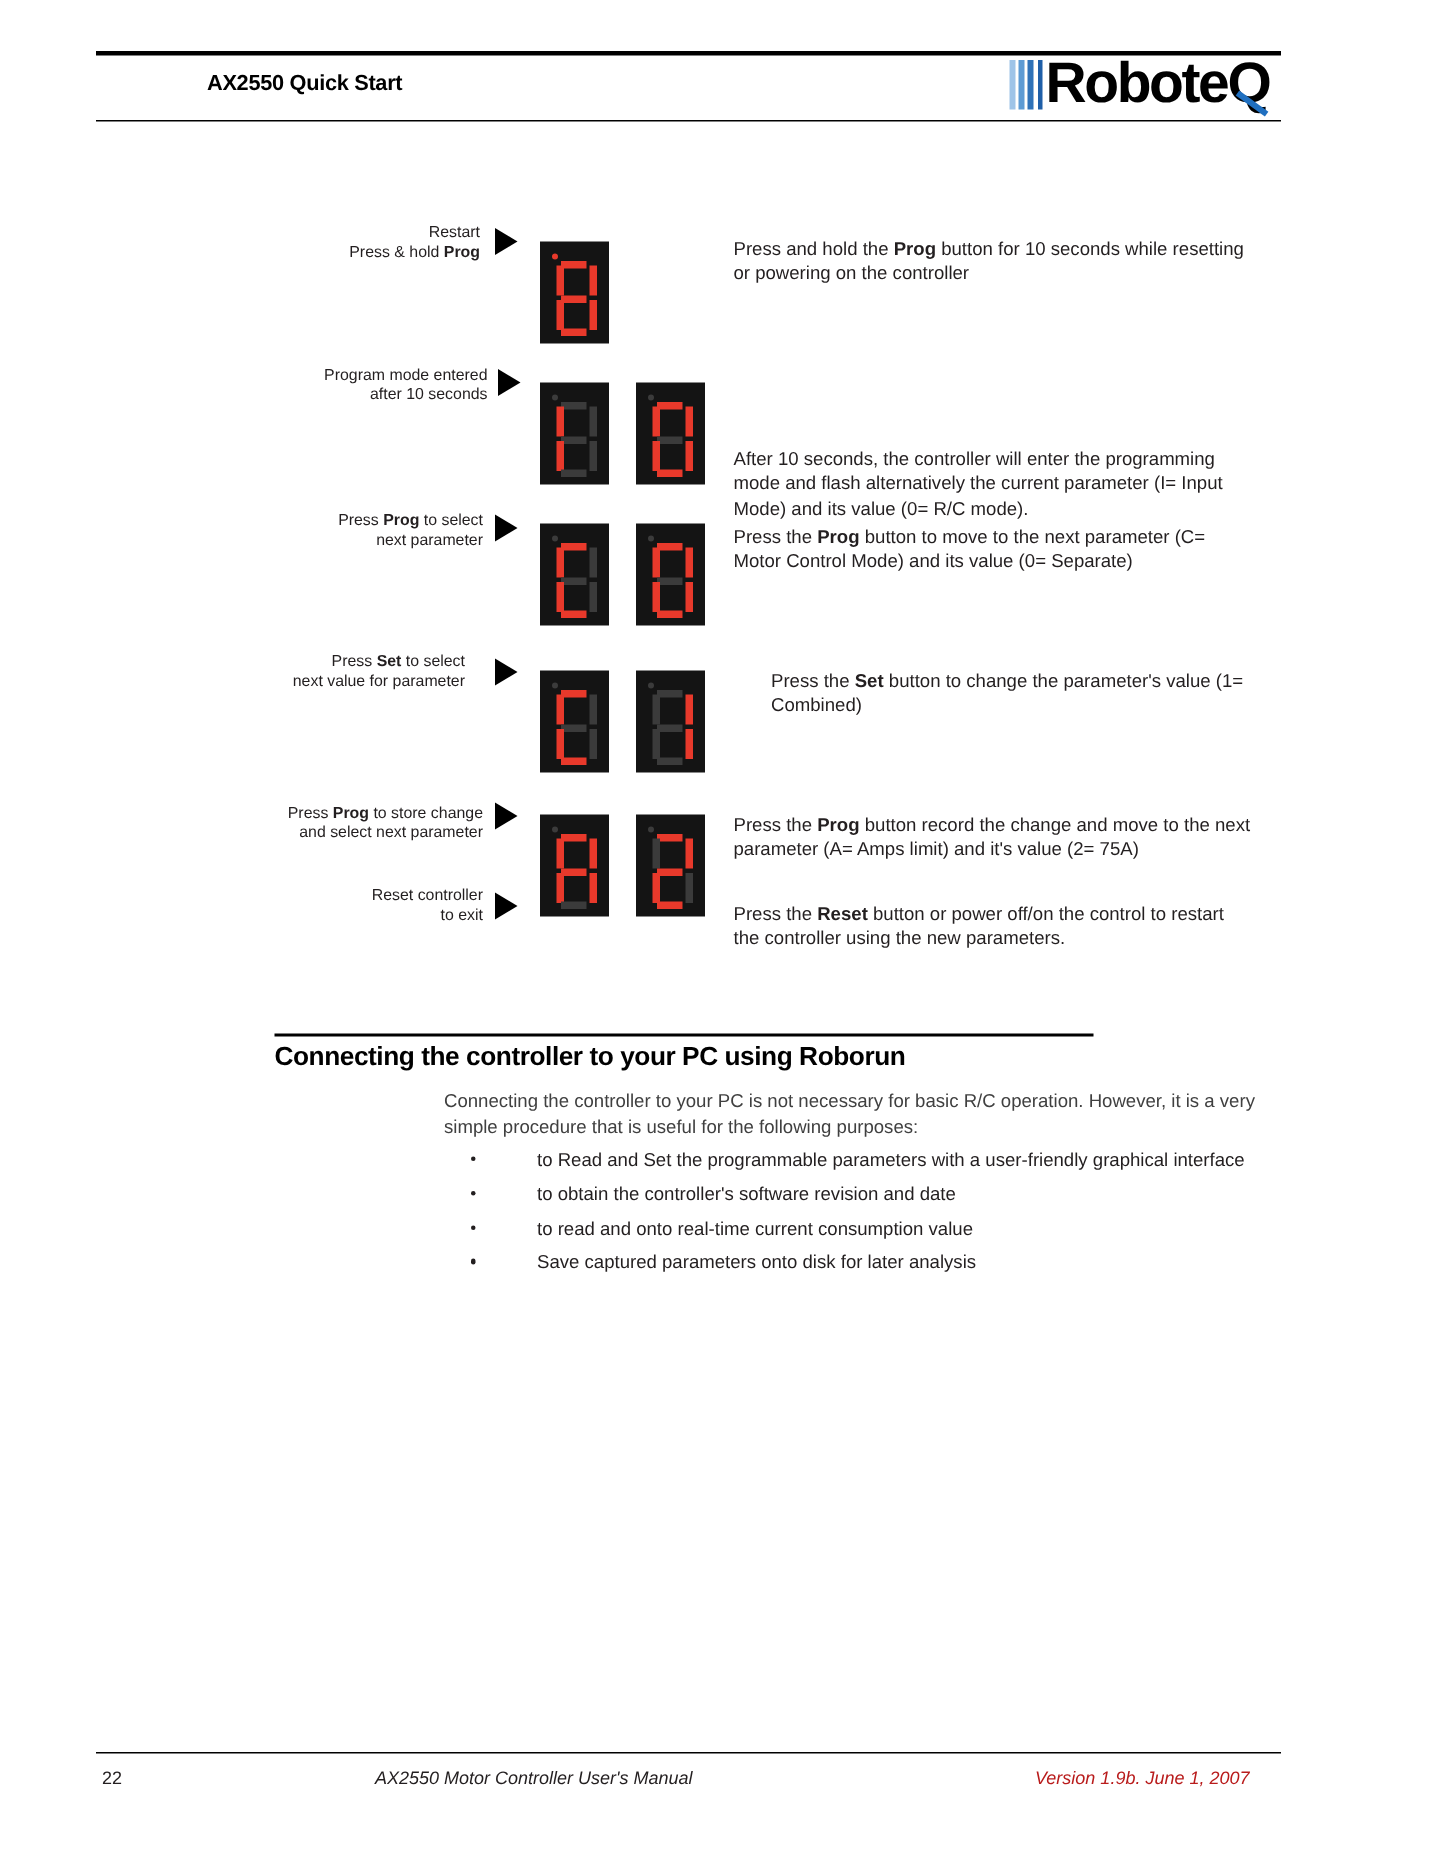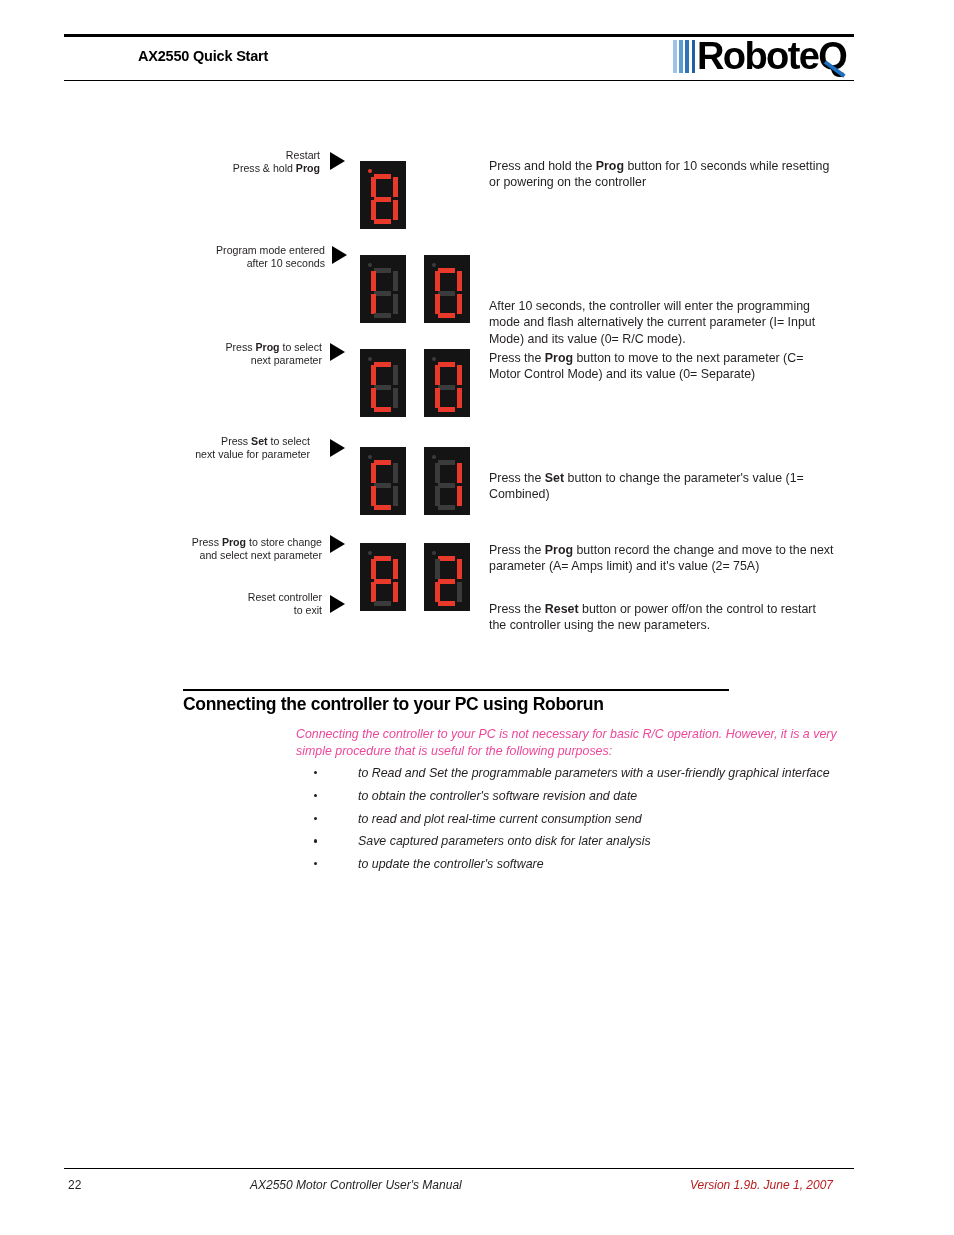--- a/index.html
+++ b/index.html
@@ -158,25 +158,24 @@
     letter-spacing: -0.3px;
     color: #000;
     white-space: nowrap;
   }
   .sec-body {
     position: absolute;
     left: 296px; top: 726px;
     width: 558px;
     font-size: 12.4px;
     line-height: 17px;
-    color: #ec4899;
-    font-style: italic;
-  }
-
-  .bullets { position: absolute; left: 312px; top: 765px; width: 545px; font-style: italic; }
+    color: #404040;
+  }
+
+  .bullets { position: absolute; left: 312px; top: 765px; width: 545px; }
   .bl {
     position: relative;
     padding-left: 46px;
     font-size: 12.4px;
     line-height: 16.6px;
     color: #231f20;
     margin-bottom: 6.2px;
   }
   .bl .dot {
     position: absolute;
@@ -338,21 +337,21 @@
       <div class="led" style="left:424px; top:447px;">
         <div class="seg dot off"></div>
         <div class="seg h a"></div>
           <div class="seg v f"></div>
           <div class="seg v b on"></div>
         <div class="seg h g"></div>
           <div class="seg v e"></div>
           <div class="seg v c on"></div>
         <div class="seg h d"></div>
       </div>
-      <div class="desc" style="left:489px; top:446px;margin-top:24px;">
+      <div class="desc" style="left:514px; top:446px;">
         Press the <b>Set</b> button to change the parameter's value (1= Combined)
       </div>
     </div>
 
     <div class="step">
       <div class="caption" style="left:104px; top:536px; width:218px;">
         <div>Press <b>Prog</b> to store change</div>
         <div>and select next parameter</div>
       </div>
       <div class="tri" style="left:330px; top:535px;"></div>
@@ -394,23 +393,22 @@
 
   </div>
 
   <div class="sec-rule"></div>
   <div class="sec-head">Connecting the controller to your PC using Roborun</div>
   <div class="sec-body">Connecting the controller to your PC is not necessary for basic R/C operation. However, it is a very simple procedure that is useful for the following purposes:</div>
 
   <div class="bullets">
     <div class="bl"><span class="dot"></span><span>to Read and Set the programmable parameters with a user-friendly graphical interface</span></div>
     <div class="bl"><span class="dot"></span><span>to obtain the controller's software revision and date</span></div>
-    <div class="bl"><span class="dot"></span><span>to read and plot real-time current consumption send</span></div>
+    <div class="bl"><span class="dot"></span><span>to read and onto real-time current consumption value</span></div>
     <div class="bl"><span class="dot"></span><span>Save captured parameters onto disk for later analysis</span></div>
-    <div class="bl"><span class="dot"></span><span>to update the controller's software</span></div>
   </div>
 
   <div class="ftr-rule"></div>
   <div class="ftr-page">22</div>
   <div class="ftr-mid">AX2550 Motor Controller User's Manual</div>
   <div class="ftr-right">Version 1.9b. June 1, 2007</div>
 
 </div>
 
 </body></html>

